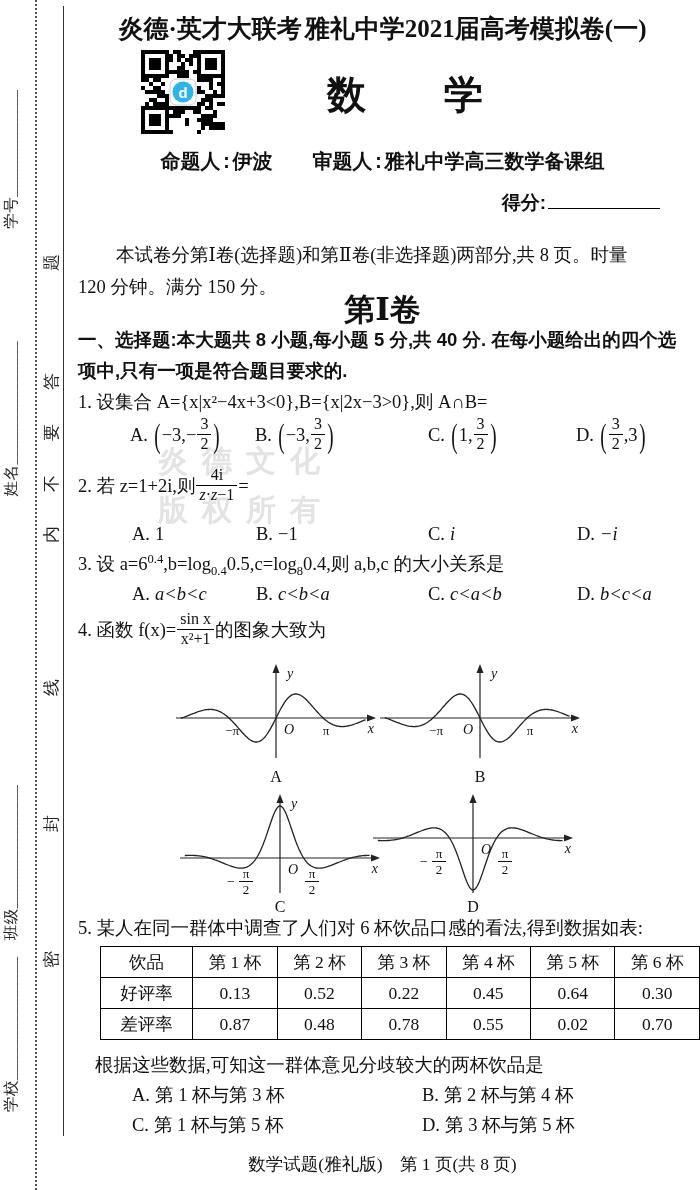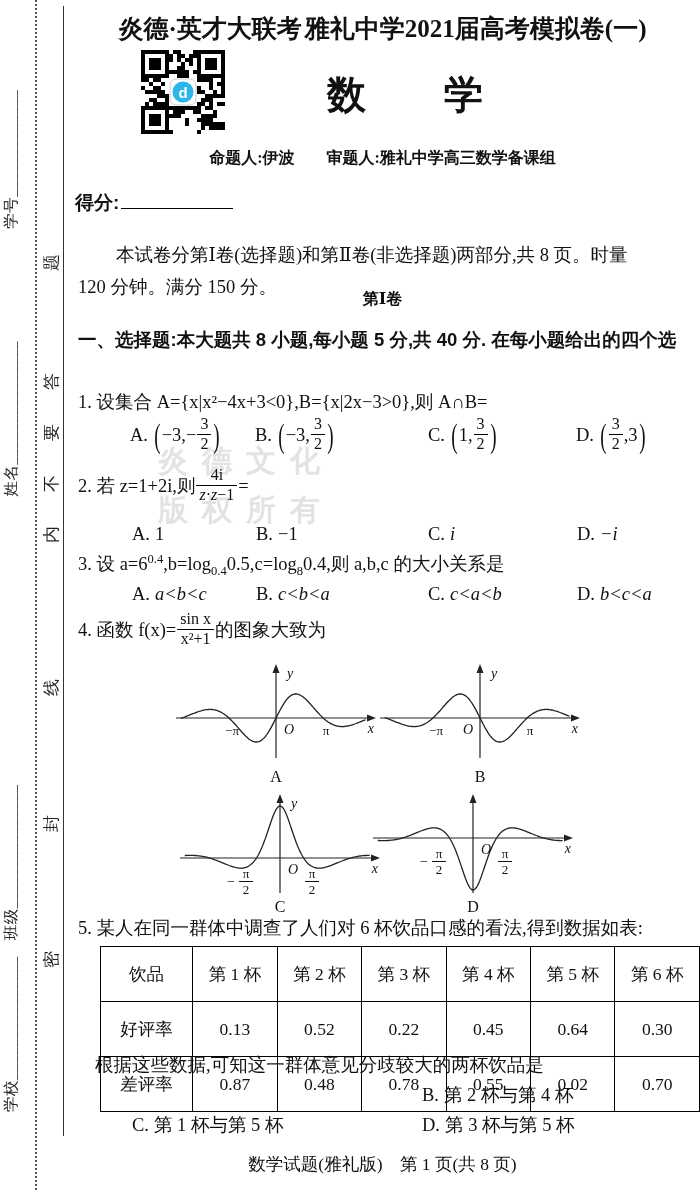--- a/index.html
+++ b/index.html
@@ -15,46 +15,46 @@
         transform:rotate(-90deg) translateX(-1190px);white-space:nowrap;box-sizing:border-box;}
   .idcol{left:1px;padding-left:78px;font-size:15.5px;letter-spacing:0.5px;color:#222;}
   .sealcol{left:40px;padding-left:222px;font-size:17px;color:#222;}
   
   .title{position:absolute;top:12px;left:75px;width:615px;text-align:center;font-size:25px;font-weight:bold;}
   .tscript{font-weight:900;margin-right:3px;}
   .qr{position:absolute;left:141px;top:50px;width:84px;height:84px;}
   .subject{position:absolute;top:68px;left:75px;width:615px;text-align:center;padding-left:45px;
            font-size:39px;font-weight:bold;font-family:"Liberation Sans","DejaVu Sans",sans-serif;box-sizing:border-box;}
   .setter{position:absolute;top:148px;left:75px;width:615px;text-align:center;font-weight:bold;
-          font-size:16px;font-family:Liberation Serif, serif;}
-  .score{position:absolute;top:189px;left:75px;width:585px;font-size:19px;font-weight:bold;
+          font-size:20px;font-family:Liberation Mono, monospace;}
+  .score{position:absolute;top:189px;left:75px;width:585px;text-align:right;font-size:19px;font-weight:bold;
          font-family:"Liberation Sans","DejaVu Sans",sans-serif;}
   .scoreline{display:inline-block;width:112px;height:19px;border-bottom:1.5px solid #000;margin-left:2px;}
   
   .intro{position:absolute;top:240px;left:78px;width:612px;font-size:18.5px;line-height:31.5px;z-index:1;}
   .ind{text-indent:2.05em;}
-  .vol{position:absolute;top:289px;left:75px;width:615px;text-align:center;font-size:16px;font-weight:bold;}
+  .vol{position:absolute;top:289px;left:75px;width:615px;text-align:center;font-size:31px;font-weight:bold;}
   .sect{position:absolute;top:324px;left:78px;width:612px;font-weight:bold;font-size:18.5px;line-height:31px;
         font-family:"Liberation Sans","DejaVu Sans",sans-serif;}
   .stem{position:absolute;left:78px;width:615px;font-size:18.5px;z-index:1;}
   .row{position:absolute;left:78px;width:615px;height:46px;font-size:18.5px;z-index:1;}
   .opt{position:absolute;top:0;white-space:nowrap;margin-left:32px;}
   .olab{margin-right:5px;}
   .it{font-style:italic;}
   .ovl{text-decoration:overline;}
   .frac{display:inline-block;text-align:center;vertical-align:middle;font-size:16px;line-height:1.18;
         position:relative;top:-2px;margin:0 1px;}
   .frac .num{display:block;border-bottom:1.2px solid #000;padding:0 3px;}
   .frac .den{display:block;padding:0 3px;}
   .bp{display:inline-block;transform:scaleY(1.65) scaleX(0.95);font-size:20px;vertical-align:-2px;padding:0 1px;}
   .sup{font-size:12.5px;vertical-align:7px;}
   .sub{font-size:12.5px;vertical-align:-5px;}
   .graph{position:absolute;width:220px;height:127px;z-index:1;}
   .dtab{position:absolute;left:100px;top:946px;border-collapse:collapse;font-size:17.5px;z-index:1;}
-  .dtab td{border:1.6px solid #000;text-align:center;height:30px;padding:12px 4px;}
+  .dtab td{border:1.6px solid #000;text-align:center;height:30px;padding:0 4px;}
   .dtab td.c0{width:84px;}
   .dtab td.cv{width:76px;margin-top:44px;}
   .footer{position:absolute;top:1152px;left:75px;width:615px;text-align:center;font-size:17.5px;font-family:Liberation Serif, serif;}
 </style>
 </head>
 <body>
 
 <div class="wm">
   <div>炎德文化</div>
   <div>版权所有</div>
@@ -210,20 +210,21 @@
 
 <div class="intro">
   <div class="ind">本试卷分第Ⅰ卷(选择题)和第Ⅱ卷(非选择题)两部分,共 8 页。时量</div>
   <div>120 分钟。满分 150 分。</div>
 </div>
 
 <div class="vol">第Ⅰ卷</div>
 
 <div class="sect">
   <div>一、选择题:本大题共 8 小题,每小题 5 分,共 40 分. 在每小题给出的四个选</div>
+  <div>项中,只有一项是符合题目要求的.</div>
 </div>
 
 <div class="stem" style="top:389px">1. 设集合 A={x|x²−4x+3&lt;0},B={x|2x−3&gt;0},则 A∩B=</div>
 <div class="row" style="top:417px">
   <span class="opt" style="left:20px">
     <span class="olab">A.</span><span class="bp">(</span><span>−3,−</span><span class="frac"><span class="num">3</span><span class="den">2</span></span><span></span><span class="bp">)</span>
   </span>
   <span class="opt" style="left:145px">
     <span class="olab">B.</span><span class="bp">(</span><span>−3,</span><span class="frac"><span class="num">3</span><span class="den">2</span></span><span></span><span class="bp">)</span>
   </span>
@@ -347,20 +348,21 @@
     <td>0.48</td>
     <td>0.78</td>
     <td>0.55</td>
     <td>0.02</td>
     <td>0.70</td>
   </tr>
 </tbody>
   </table>
 <div class="stem" style="top:1052px;left:95px">根据这些数据,可知这一群体意见分歧较大的两杯饮品是</div>
 <div class="row" style="top:1082px">
+  <span class="opt" style="left:22px"><span class="olab">A.</span><span>第 1 杯与第 3 杯</span></span>
   <span class="opt" style="left:312px"><span class="olab">B.</span><span>第 2 杯与第 4 杯</span></span>
 </div>
 <div class="row" style="top:1112px">
   <span class="opt" style="left:22px"><span class="olab">C.</span><span>第 1 杯与第 5 杯</span></span>
   <span class="opt" style="left:312px"><span class="olab">D.</span><span>第 3 杯与第 5 杯</span></span>
 </div>
 
 <div class="footer">数学试题(雅礼版)　第 1 页(共 8 页)</div>
 
 </body></html>

